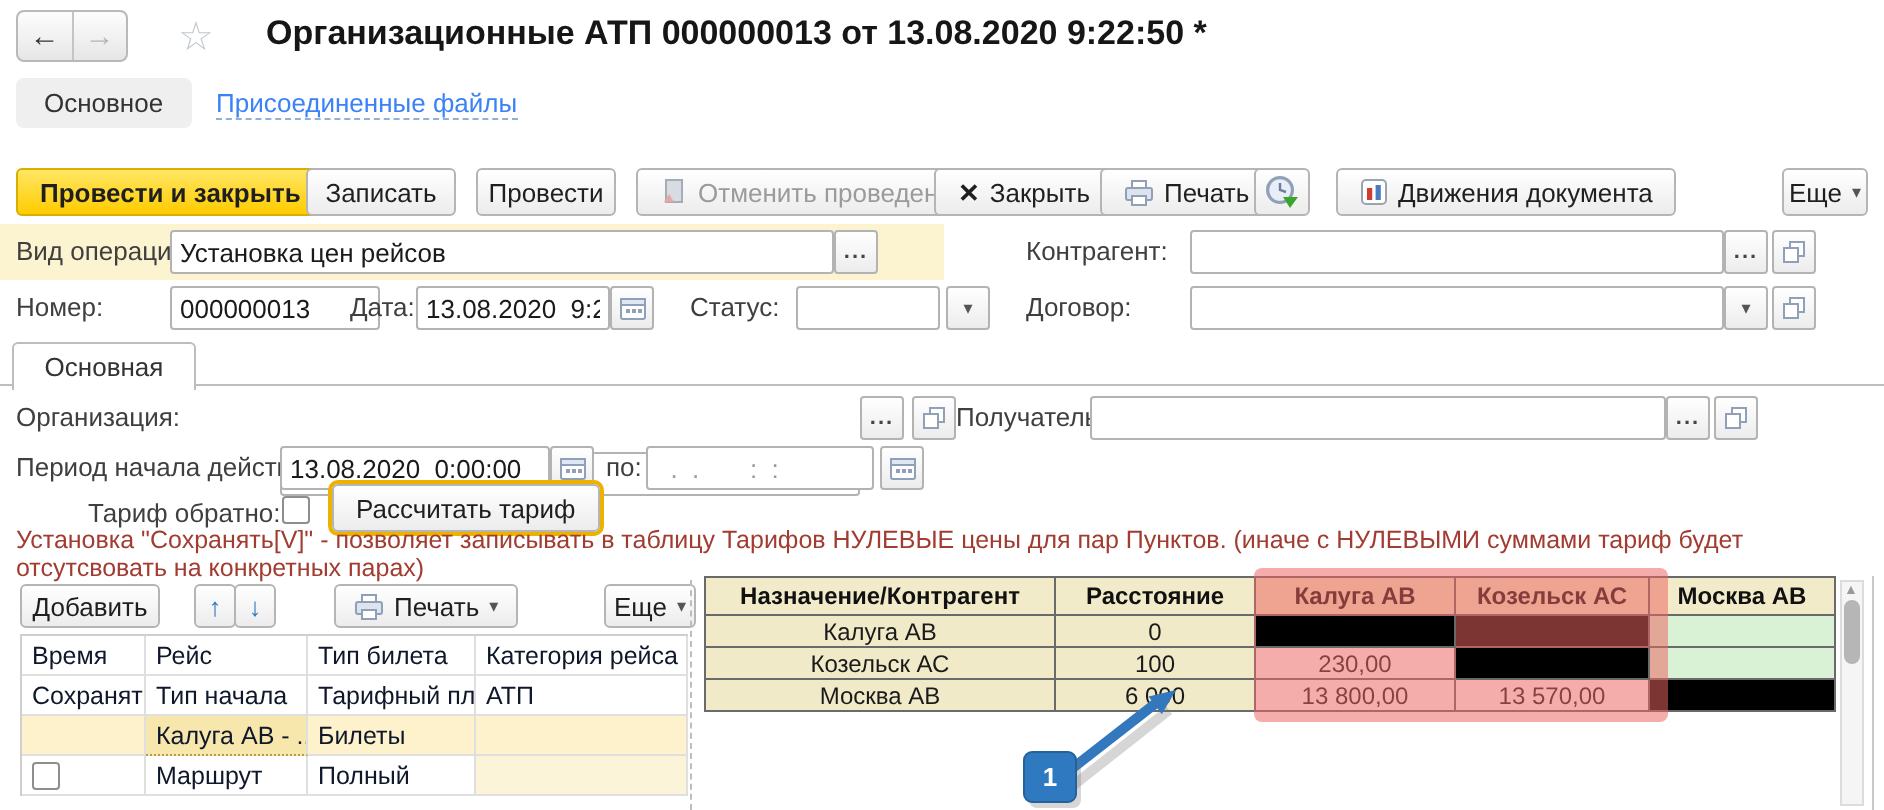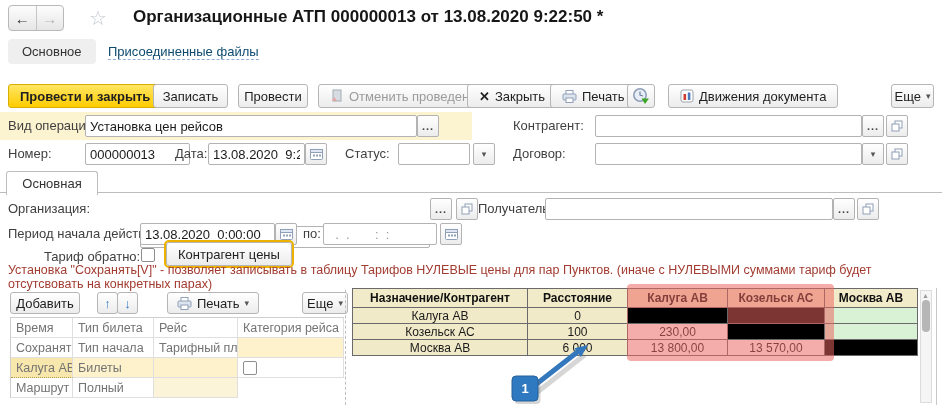--- a/index.html
+++ b/index.html
@@ -21,34 +21,34 @@
   .caret{font-size:9px;color:#555;line-height:1;}
   .ellip{letter-spacing:1px;font-weight:bold;line-height:4px;}
   
   .navgrp{left:8px;top:5px;width:54px;height:24px;border:1px solid #b9b9b9;border-radius:4px;
     background:linear-gradient(#fdfdfd,#e6e6e6);display:flex;}
   .navgrp .half{flex:1;display:flex;align-items:center;justify-content:center;font-size:15px;cursor:pointer;}
   .navgrp .half+.half{border-left:1px solid #c4c4c4;}
   .star{left:89px;top:6px;font-size:20px;color:#c3c9cf;cursor:pointer;}
   .title{left:133px;top:7px;font-size:17px;font-weight:bold;color:#161616;white-space:nowrap;}
   .navtab-main{left:8px;top:39px;background:#efefef;border-radius:4px;padding:5px 14px;color:#333;cursor:pointer;}
-  .navtab-files{left:108px;top:44px;color:#0c4a6e;border-bottom:1px dashed #8fb1d9;cursor:pointer;}
+  .navtab-files{left:108px;top:44px;color:#3b82f6;border-bottom:1px dashed #8fb1d9;cursor:pointer;}
   
   .opband{left:0;top:112px;width:472px;height:28px;background:#fcf3d0;}
   
   .tabline{left:0;top:192px;width:942px;border-top:1px solid #bdbdbd;}
   .maintab{left:6px;top:171px;width:90px;height:23px;background:#fff;border:1px solid #bdbdbd;border-bottom:none;
     border-radius:3px 3px 0 0;display:flex;align-items:center;justify-content:center;z-index:2;color:#333;}
   .warn{left:8px;top:263px;width:928px;color:#a23c31;font-size:12.5px;line-height:14px;}
   .chk{width:14px;height:14px;box-sizing:border-box;border:1px solid #8e8e8e;border-radius:2px;background:#fff;cursor:pointer;}
   
   .lt{left:10px;top:317px;display:grid;grid-template-columns:62px 81px 84px 106px;
     border-top:1px solid #cfcfcf;border-left:1px solid #cfcfcf;font-size:12.5px;}
   .lt>div{border-right:1px solid #dfdfdf;border-bottom:1px solid #dfdfdf;height:20px;box-sizing:border-box;
-    display:flex;align-items:center;padding-left:5px;white-space:nowrap;overflow:hidden;color:#737373;background:#fff;}
+    display:flex;align-items:center;padding-left:5px;white-space:nowrap;overflow:hidden;color:#0f172a;background:#fff;}
   .lt .y{background:#fdf2cb;}
   .lt .ysel{background:#f8e7ac;border-bottom:1px dotted #b49a4e;}
   .lt .yl{background:#fcf4d8;}
   .splitter{left:345px;top:290px;height:115px;border-left:1px dashed #bdbdbd;}
   
   .mx{left:352px;top:288px;display:grid;grid-template-columns:175px 100px 100px 97px 93px;
     border-top:1px solid #6a6a6a;border-left:1px solid #6a6a6a;font-size:12px;}
   .mx>div{border-right:1px solid #6a6a6a;border-bottom:1px solid #6a6a6a;height:15px;box-sizing:content-box;
     display:flex;align-items:center;justify-content:center;background:#fff;white-space:nowrap;}
   .mx .h{height:18px;font-weight:bold;background:#f2ebca;color:#111;}
@@ -237,21 +237,21 @@
         <rect x="0.5" y="1.5" width="12" height="3" fill="#dfe7f2" stroke="#8fa0b8"></rect>
         <rect x="3" y="6.5" width="2" height="2" fill="#8fa0b8"></rect>
         <rect x="6" y="6.5" width="2" height="2" fill="#8fa0b8"></rect>
         <rect x="9" y="6.5" width="2" height="2" fill="#8fa0b8"></rect>
       </svg>
     </span>
   </div>
 
 <div class="abs lbl" style="left:8px;top:249px;margin-left:36px;">Тариф обратно:</div>
 <div class="abs chk" style="left:141px;top:248px;"></div>
-<div class="abs btn" style="left:166px;top:242px;outline:2px solid #edb200;outline-offset:0px;">Контрагент цены</div>
+<div class="abs btn" style="left:166px;top:242px;outline:2px solid #edb200;outline-offset:0px;">Рассчитать тариф</div>
 
 <div class="abs warn">Установка "Сохранять[V]" - позволяет записывать в таблицу Тарифов НУЛЕВЫЕ цены для пар Пунктов. (иначе с НУЛЕВЫМИ суммами тариф будет отсутсвовать на конкретных парах)</div>
 
 <div class="abs btn small" style="left:10px;top:292px;width:70px;">Добавить</div>
 <div class="abs btn small" style="left:97px;top:292px;width:21px;padding:0;color:#2e79c0;font-weight:bold;">
     <span>↑</span>
   </div>
 <div class="abs btn small" style="left:117px;top:292px;width:21px;padding:0;color:#2e79c0;font-weight:bold;">
     <span>↓</span>
   </div>
@@ -266,27 +266,28 @@
   <span>Печать</span>
   <span class="caret">▾</span>
 </div>
 <div class="abs btn small" style="left:302px;top:292px;width:46px;padding:0 6px;">
   <span>Еще</span>
   <span class="caret">▾</span>
 </div>
 
 <div class="abs lt">
   <div>Время</div>
+  <div>Рейс</div>
   <div>Тип билета</div>
-  <div>Рейс</div>
   <div>Категория рейса</div>
 
   <div>Сохранять</div>
   <div>Тип начала</div>
   <div>Тарифный план</div>
+  <div>АТП</div>
 
   <div class="y"></div>
   <div class="ysel">Калуга АВ - ...</div>
   <div class="y">Билеты</div>
   <div class="y"></div>
 
   <div style="justify-content:flex-start;">
       <span class="chk" style="margin-left:0px;"></span>
     </div>
   <div>Маршрут</div>

